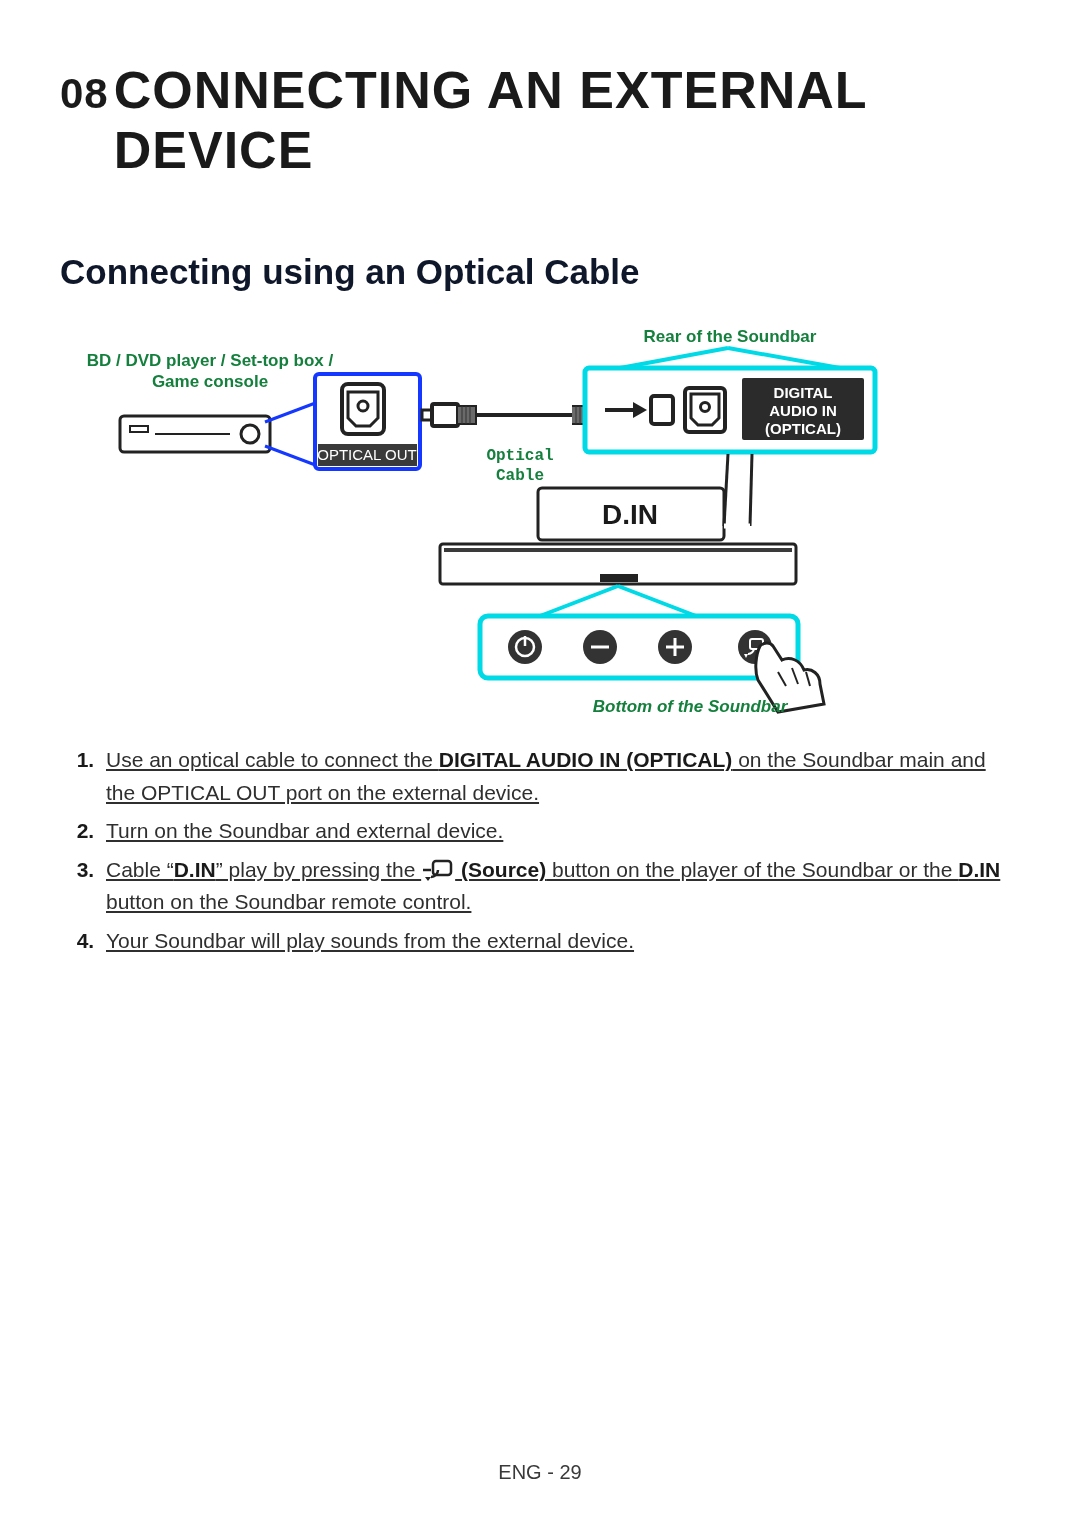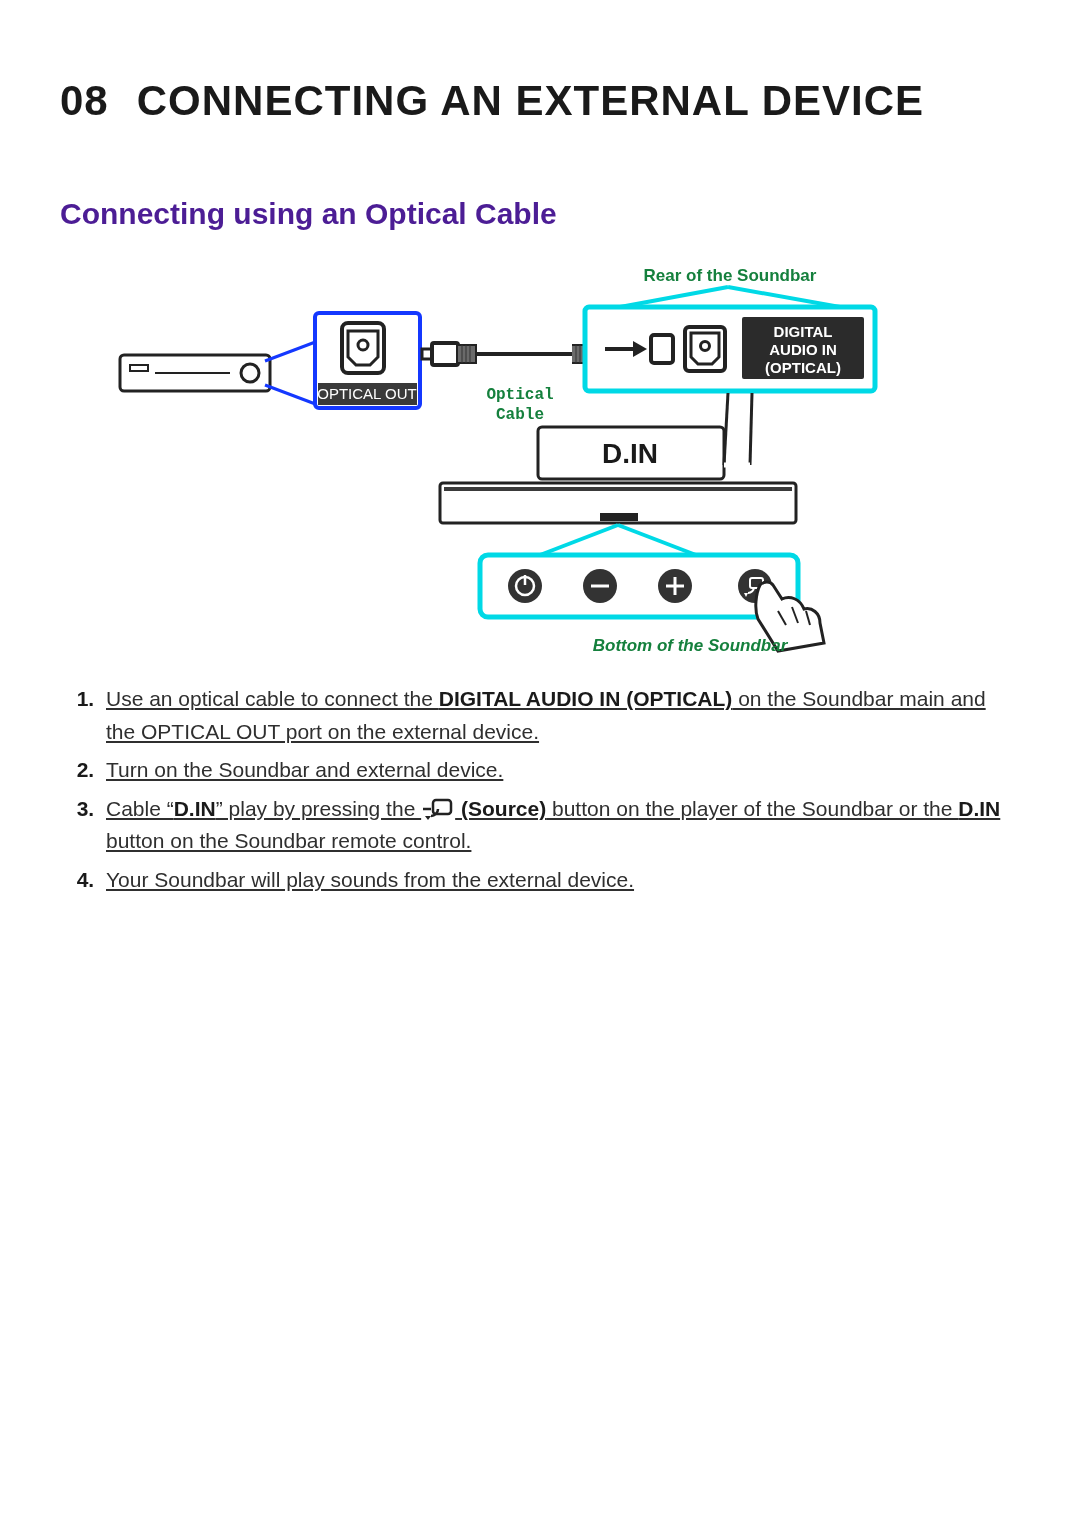--- a/index.html
+++ b/index.html
@@ -1,21 +1,21 @@
 <!DOCTYPE html>
 <html><head>
 <meta charset="utf-8">
 <style>
   * { box-sizing: border-box; margin: 0; padding: 0; }
   html, body { width: 1080px; height: 1532px; background: #fff; font-family: Arial, Helvetica, sans-serif; color: #2b2b2b; }
   .page { position: relative; width: 1080px; height: 1532px; padding: 60px 60px 40px 60px; }
-  .h1-row { display: flex; align-items: baseline; gap: 28px; margin-top: 17px; }
+  .h1-row { display: flex; align-items: baseline; gap: 5px; }
   .chapter-num { font-size: 42px; font-weight: 800; letter-spacing: 1px; color: #1a1a1a; }
-  .chapter-title { font-size: 42px; font-weight: 800; letter-spacing: 1px; color: #1a1a1a; }
-  .section-title { margin-top: 72px; font-size: 30px; font-weight: 700; color: #4c1d95; }
+  .chapter-title { font-size: 52px; font-weight: 800; letter-spacing: 1px; color: #1a1a1a; }
+  .section-title { margin-top: 72px; font-size: 35px; font-weight: 700; color: #0f172a; }
   .diagram-wrap { position: relative; width: 960px; height: 400px; margin-top: 34px; }
   .lbl { position: absolute; font-size: 17px; font-weight: 700; color: #15803d; text-align: center; line-height: 1.25; }
   .lbl.small { font-size: 16px; }
   .steps { margin-top: 18px; padding-left: 40px; }
   .steps li { font-size: 21px; line-height: 1.55; color: #2f2f2f; margin-bottom: 6px; padding-left: 6px; text-decoration: underline; }
   .steps li::marker { font-weight: 700; color: #1a1a1a; }
   .steps b { font-weight: 700; color: #1a1a1a; }
   .footer { position: absolute; bottom: 48px; left: 0; width: 100%; text-align: center; font-size: 20px; color: #3a3a3a; }
   .src-icon { display: inline-block; vertical-align: -4px; }
   svg { display: block; }
@@ -26,20 +26,21 @@
 <div class="page">
   <div class="h1-row">
     <span class="chapter-num">08</span>
     <span class="chapter-title">CONNECTING AN EXTERNAL DEVICE</span>
   </div>
 
   <h2 class="section-title">Connecting using an Optical Cable</h2>
 
   <div class="diagram-wrap">
 
+    <div class="lbl" style="left:10px; top:24px; width:280px;">BD / DVD player / Set-top box / Game console</div>
     <div class="lbl" style="left:560px; top:0px; width:220px;">Rear of the Soundbar</div>
     <div class="lbl small" style="left:400px; top:120px; width:120px;font-family:Liberation Mono, monospace;">Optical Cable</div>
     <div class="lbl" style="left:490px; top:370px; width:280px;font-style:italic;">Bottom of the Soundbar</div>
 
     <svg width="960" height="400" viewBox="0 0 960 400">
 
       <g>
         <rect x="60" y="90" width="150" height="36" rx="4" fill="#fff" stroke="#222" stroke-width="3"></rect>
         <rect x="70" y="100" width="18" height="6" fill="none" stroke="#222" stroke-width="2"></rect>
         <line x1="95" y1="108" x2="170" y2="108" stroke="#222" stroke-width="2"></line>
@@ -170,13 +171,14 @@
           <rect x="12" y="2" width="18" height="14" rx="3" fill="none" stroke="#222" stroke-width="2.5"></rect>
           <path d="M10 18 a7 7 0 0 0 7 -7" fill="none" stroke="#222" stroke-width="2.5"></path>
           <path d="M4 18 l6 0 l-3 4 z" fill="#222"></path>
           <line x1="2" y1="11" x2="10" y2="11" stroke="#222" stroke-width="2.5"></line>
         </svg>
       </span><b> (Source)</b><span> button on the player of the Soundbar or the </span><b>D.IN</b><span> button on the Soundbar remote control.</span>
     </li>
     <li>Your Soundbar will play sounds from the external device.</li>
   </ol>
 
+  <div class="footer">ENG - 29</div>
 </div>
 
 </body></html>

